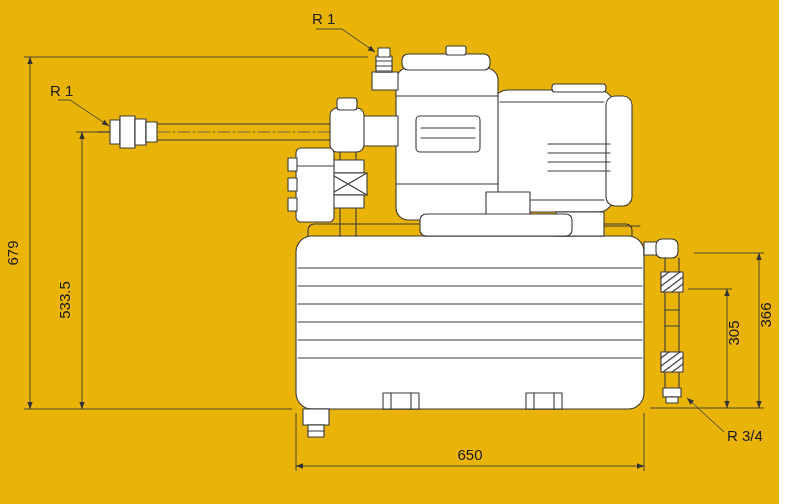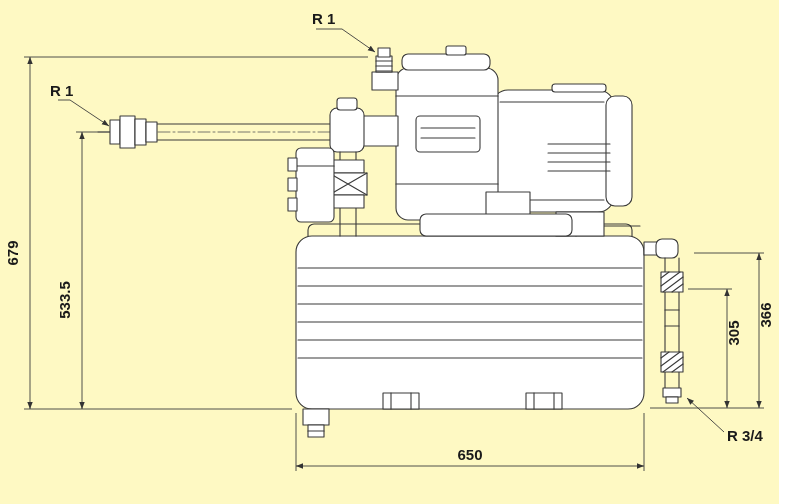--- a/index.html
+++ b/index.html
@@ -5,23 +5,22 @@
   html, body {
     margin: 0;
     padding: 0;
     background: #ffffff;
     font-family: "Liberation Sans", sans-serif;
   }
   #stage {
     position: relative;
     width: 779px;
     height: 504px;
-    background: #fef9c3;
+    background: #eab308;
     overflow: hidden;
-    font-weight: bold;
   }
   svg { display: block; }
   .draw {
     stroke: #3a3a3a;
     stroke-width: 1.1;
     fill: none;
     stroke-linejoin: round;
     stroke-linecap: round;
   }
   .draw .solid { fill: #ffffff; }

